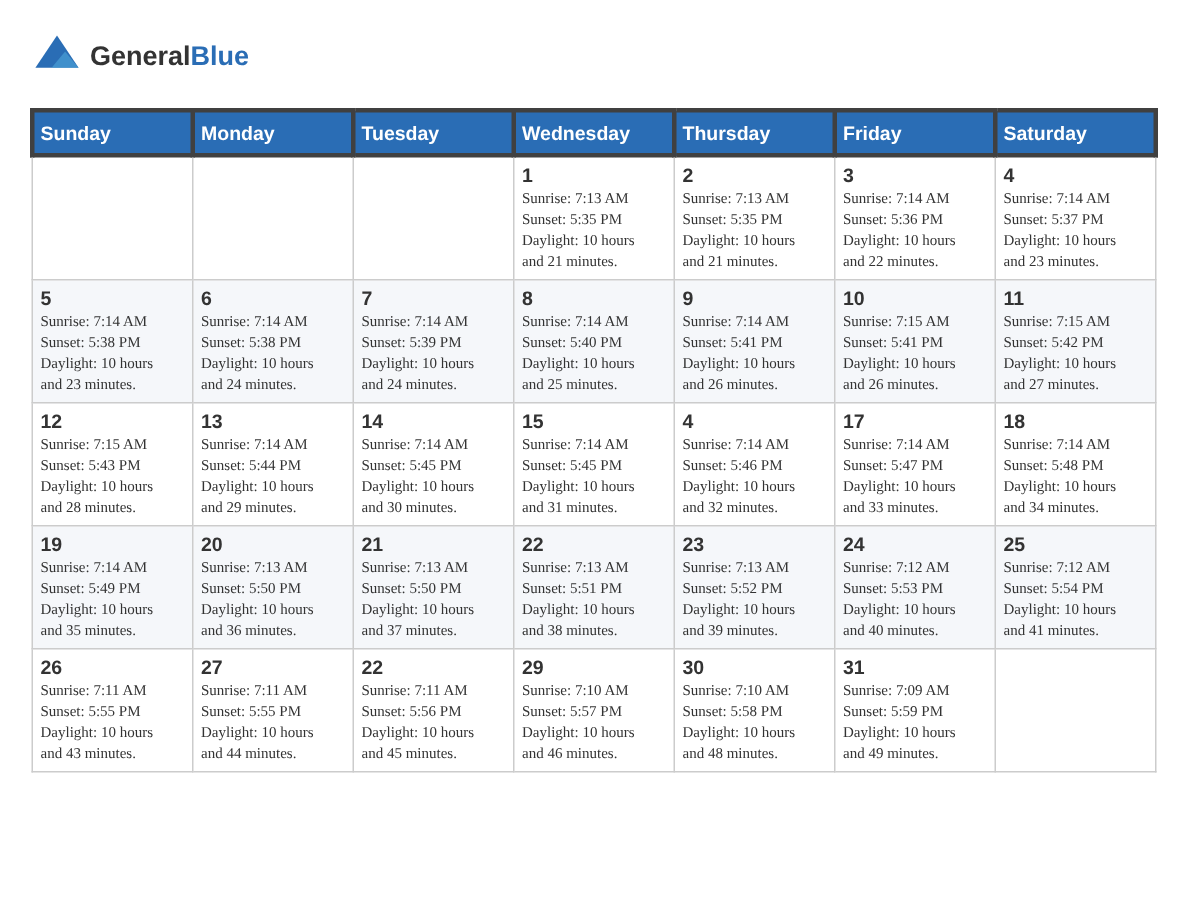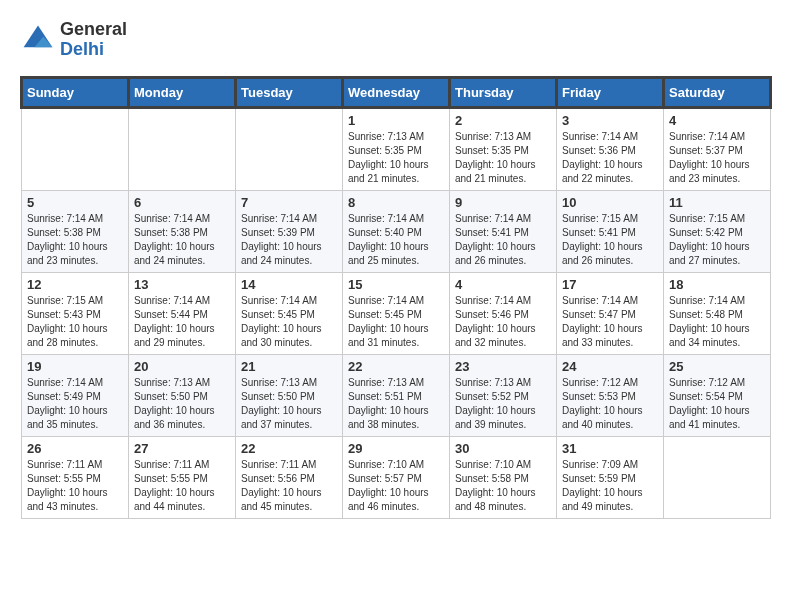--- a/index.html
+++ b/index.html
@@ -15,21 +15,21 @@
       align-items: flex-start;
       justify-content: space-between;
       margin-bottom: 16px;
     }
     .logo {
       display: flex;
       align-items: center;
     }
     .logo-text {
       display: flex;
-      flex-direction: column;
+      flex-direction: row;
       line-height: 1.1;
     }
     .logo-general {
       font-size: 18px;
       font-weight: bold;
       color: #333;
     }
     .logo-blue {
       font-size: 18px;
       font-weight: bold;
@@ -81,37 +81,38 @@
     }
     .day-number {
       font-size: 13px;
       font-weight: bold;
       margin-bottom: 2px;
     }
     .day-info {
       font-size: 10px;
       color: #333;
       line-height: 1.4;
+      font-family: Liberation Serif, serif;
     }
     .empty-cell {
       background: #fff !important;
     }
   </style>
 </head>
 <body>
 
 <div class="header">
   <div class="logo">
     <svg class="logo-icon" viewBox="0 0 40 40">
       <polygon points="20,4 36,28 4,28" fill="#2a6db5"></polygon>
       <polygon points="26,16 36,28 16,28" fill="#4a9fd5" opacity="0.7"></polygon>
     </svg>
     <div class="logo-text">
       <span class="logo-general">General</span>
-      <span class="logo-blue">Delhi</span>
+      <span class="logo-blue">Blue</span>
     </div>
   </div>
   <div class="title-block">
   </div>
 </div>
 
 <table class="calendar">
   <thead>
     <tr>
     <th>Sunday</th>

